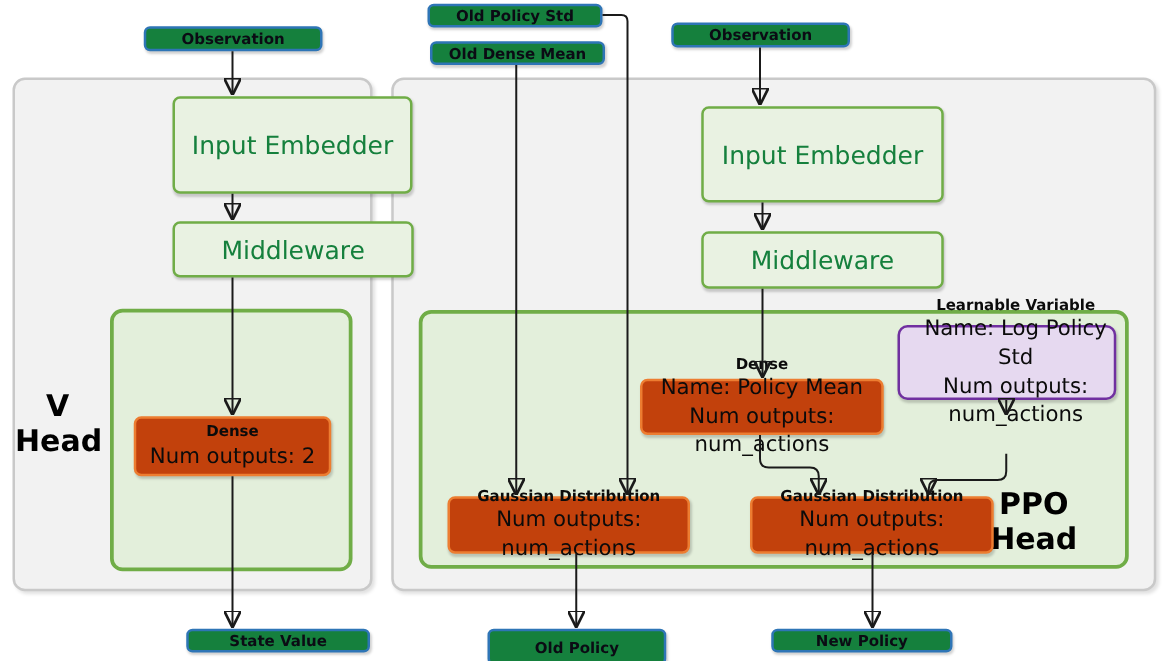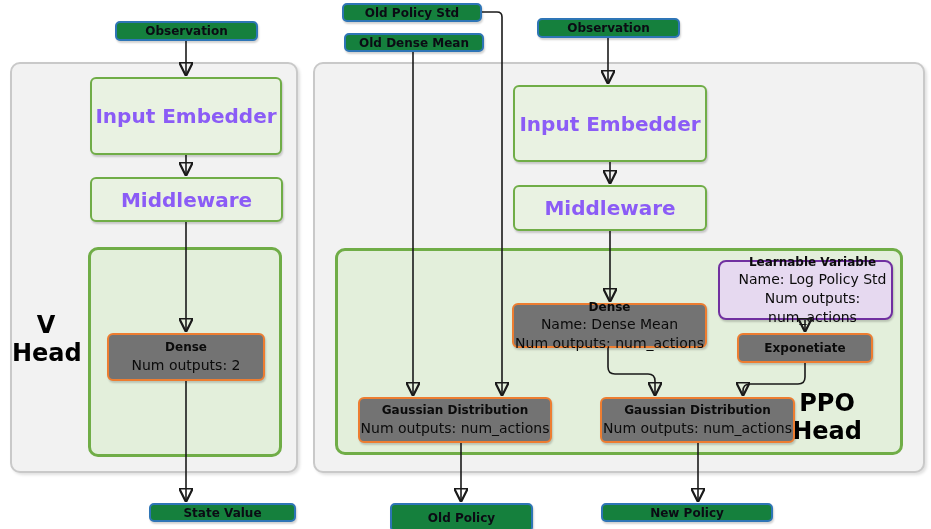--- a/index.html
+++ b/index.html
@@ -40,37 +40,37 @@
   .blue {
     background:#15803d;
     border:2.5px solid #2E75B6;
     border-radius:5px;
     font-size:12px; font-weight:bold; color:#0b0b14;
   }
   .green-box {
     background:#E9F2E2;
     border:2.5px solid #70AD47;
     border-radius:6px;
-    font-size:20px; font-weight:bold; color:#8b5cf6;
+    font-size:20px; font-weight:normal; color:#15803d;margin-left:48px;
   }
   .orange {
-    background:#737373;
+    background:#c2410c;
     border:2.5px solid #ED7D31;
     border-radius:6px;
     color:#0b0b0b;
   }
   .purple {
     background:#E6D9F0;
     border:2.5px solid #7030A0;
     border-radius:8px;
     color:#0b0b0b;
     padding-left:14px;
   }
   .box-title { font-size:12px; font-weight:bold; line-height:1.35; }
-  .box-line  { font-size:14px; font-weight:normal; line-height:1.35; }
+  .box-line  { font-size:17px; font-weight:normal; line-height:1.35; }
   .head-label {
     position:absolute;
     z-index:3;
     text-align:center;
     font-size:24px; font-weight:bold; color:#000;
     line-height:1.15;
   }
   svg.wires {
     position:absolute; left:0; top:0;
     width:931px; height:529px;
@@ -131,54 +131,51 @@
   <div class="node green-box" style="left:513px; top:85px; width:194px; height:77px;">
     <span>Input Embedder</span>
   </div>
 
   <div class="node green-box" style="left:513px; top:185px; width:194px; height:46px;">
     <span>Middleware</span>
   </div>
 
   <div class="node orange" style="left:512px; top:303px; width:195px; height:45px;">
     <div class="box-title">Dense</div>
-    <div class="box-line">Name: Dense Mean</div>
+    <div class="box-line">Name: Policy Mean</div>
     <div class="box-line">Num outputs: num_actions</div>
   </div>
 
   <div class="node purple" style="left:718px; top:260px; width:175px; height:60px;">
     <div class="box-title">Learnable Variable</div>
     <div class="box-line">Name: Log Policy Std</div>
     <div class="box-line">Num outputs: num_actions</div>
   </div>
 
-  <div class="node orange" style="left:737px; top:333px; width:136px; height:30px;">
-    <div class="box-title">Exponetiate</div>
-  </div>
 
   <div class="node orange" style="left:358px; top:397px; width:194px; height:46px;">
     <div class="box-title">Gaussian Distribution</div>
     <div class="box-line">Num outputs: num_actions</div>
   </div>
 
   <div class="node orange" style="left:600px; top:397px; width:195px; height:46px;">
     <div class="box-title">Gaussian Distribution</div>
     <div class="box-line">Num outputs: num_actions</div>
   </div>
 
   <div class="head-label" style="left:783px; top:390px; width:88px;">
     <div>PPO</div>
     <div>Head</div>
   </div>
 
   <div class="node blue" style="left:390px; top:503px; width:143px; height:29px;">
     <span>Old Policy</span>
   </div>
 
-  <div class="node blue" style="left:601px; top:503px; width:172px; height:19px;">
+  <div class="node blue" style="left:617px; top:503px; width:145px; height:19px;">
     <span>New Policy</span>
   </div>
 
   <svg class="wires" viewBox="0 0 931 529">
     <defs>
       <marker id="arw" viewBox="0 0 10 10" refX="8.5" refY="5" markerWidth="8.5" markerHeight="8.5" orient="auto-start-reverse">
         <path d="M0,0 L10,5 L0,10 z" fill="#1a1a1a" stroke="none"></path>
       </marker>
     </defs>
 

